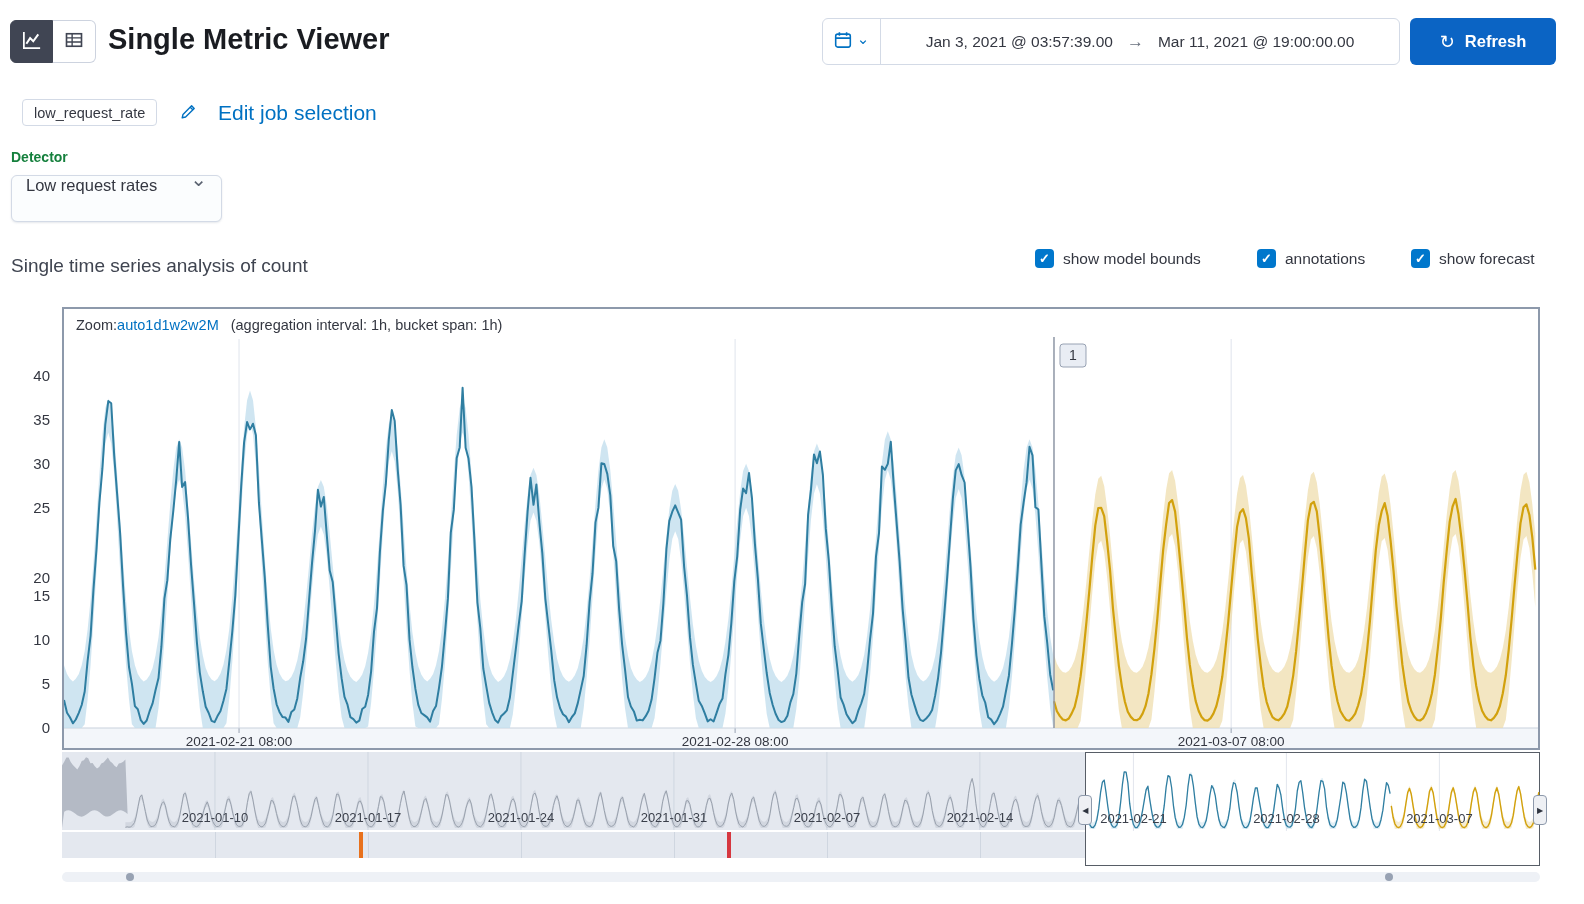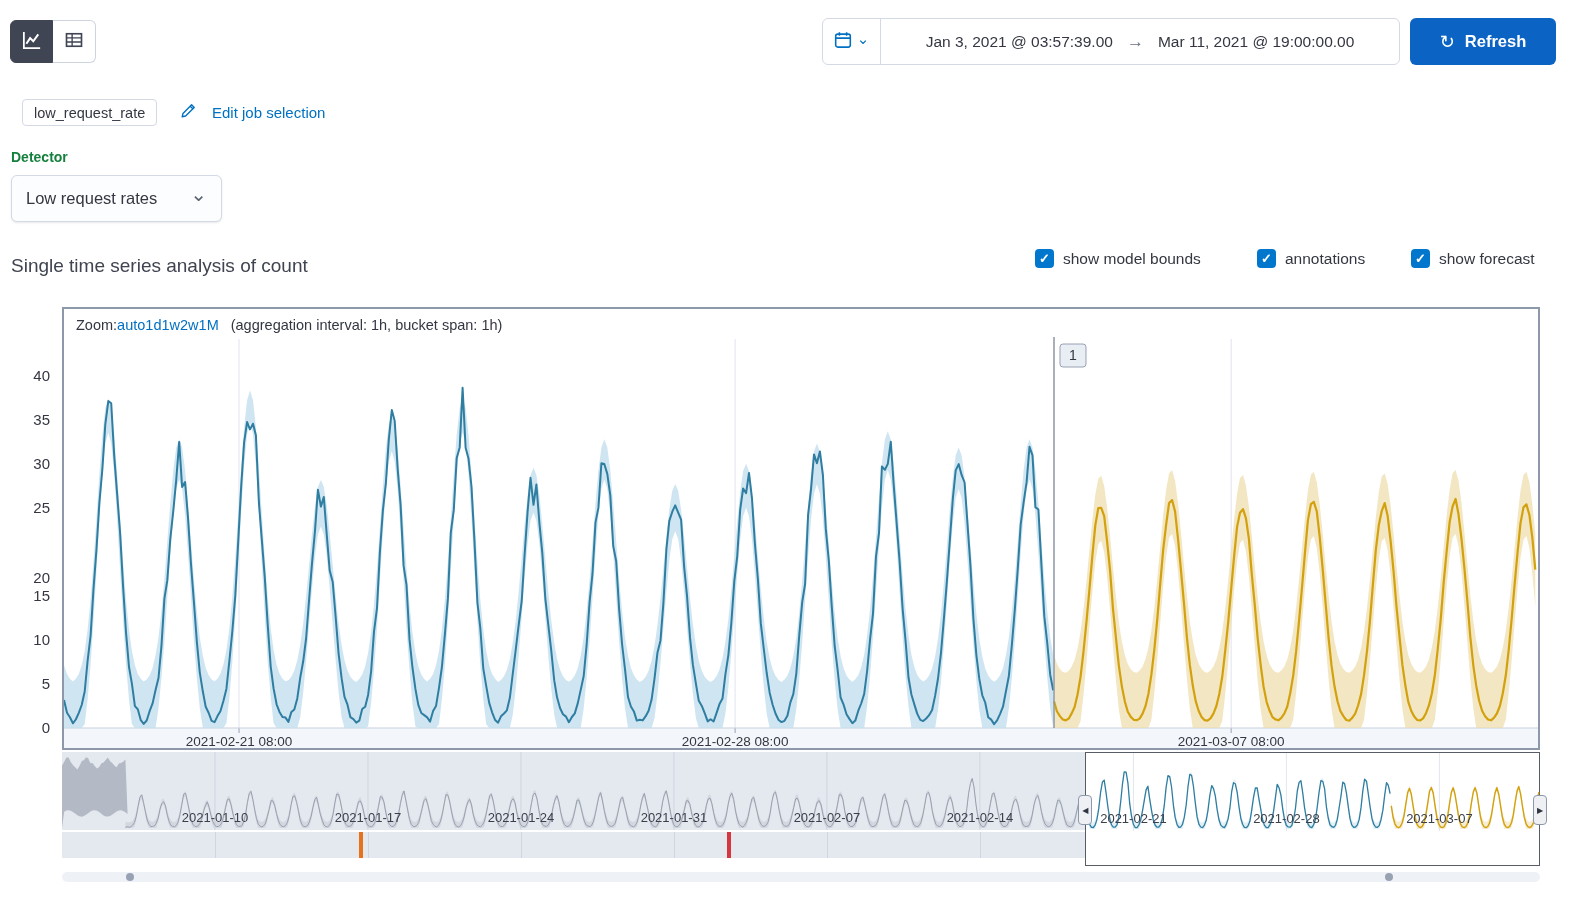--- a/index.html
+++ b/index.html
@@ -18,25 +18,25 @@
   .cal-btn{width:58px;display:flex;align-items:center;justify-content:center;gap:5px;border:none;background:transparent;border-right:1px solid #d3dae6;cursor:pointer;color:#0071c2}
   .cal-chev{font-size:15px;color:#0071c2;margin-top:-6px}
   .date-body{flex:1;display:flex;align-items:center;justify-content:center;gap:14px;font-size:15.5px;color:#343741;white-space:nowrap}
   .date-btn{background:none;border:none;font:inherit;color:#343741;cursor:pointer}
   .range-arrow{color:#69707d;font-size:17px}
   .refresh-btn{position:absolute;left:1410px;top:18px;width:146px;height:47px;background:#0b64c4;color:#fff;border:none;border-radius:6px;font-size:16.5px;font-weight:600;display:flex;align-items:center;justify-content:center;gap:10px;cursor:pointer}
   .refresh-icon{font-size:18px;font-weight:400}
 
   
   .badge{position:absolute;left:22px;top:99px;height:27px;display:inline-flex;align-items:center;padding:0 11px;border:1px solid #d3dae6;border-radius:4px;background:#fff;font-size:14.5px;color:#343741}
-  .edit-link{position:absolute;left:180px;top:99px;height:27px;display:inline-flex;align-items:center;gap:16px;color:#0071c2;font-size:15px;text-decoration:none;cursor:pointer}
+  .edit-link{position:absolute;left:180px;top:99px;height:27px;display:inline-flex;align-items:center;gap:22px;color:#0071c2;font-size:21px;text-decoration:none;cursor:pointer}
 
   
   .detector-label{position:absolute;left:11px;top:149px;font-size:14px;font-weight:700;color:#15803d}
-  .select{position:absolute;left:11px;top:175px;width:211px;height:47px;border:1px solid #d3dae6;border-radius:6px;background:#fbfdfe;display:flex;align-items:center;justify-content:space-between;padding:0 14px;font-size:16.5px;cursor:pointer;box-shadow:0 1px 2px rgba(152,162,179,.25)}
+  .select{position:absolute;left:11px;top:175px;width:211px;height:47px;border:1px solid #d3dae6;border-radius:6px;background:#fbfdfe;display:flex;align-items:flex-start;justify-content:space-between;padding:0 14px;font-size:16.5px;cursor:pointer;box-shadow:0 1px 2px rgba(152,162,179,.25)}
   .chev{color:#5a6270;font-size:20px;margin-top:-9px}
   .forecast-btn{position:absolute;left:1418px;top:176px;width:138px;height:47px;border:1px solid #8fb3dc;border-radius:6px;background:#f1f6fc;color:#0b64c4;font-size:17px;font-weight:600;text-decoration:underline;cursor:pointer}
 
   
   .analysis-h{position:absolute;left:11px;top:255px;font-size:19px;font-weight:500;color:#3f4450;white-space:nowrap}
   .cb{position:absolute;top:249px;display:flex;align-items:center;gap:9px;font-size:15.5px;color:#343741;cursor:pointer;white-space:nowrap}
   .cb .box{width:19px;height:19px;border-radius:4px;background:#0077cc;color:#fff;display:flex;align-items:center;justify-content:center;font-size:13px;font-weight:700}
   #cb0{left:1035px}#cb1{left:1257px}#cb2{left:1411px}
 
   
@@ -76,20 +76,21 @@
     </button>
     <button class="toggle-btn last">
       <span>
         <svg width="20" height="20" viewBox="0 0 16 16">
             <rect x="2" y="3" width="12" height="10" fill="none" stroke="#404553" stroke-width="1.3"></rect>
             <path d="M2 6.3 H14 M2 9.6 H14 M6.5 3 V13" stroke="#404553" stroke-width="1.1"></path>
           </svg>
       </span>
     </button>
   </div>
+  <div id="title">Single Metric Viewer</div>
 
   <div class="datepicker">
     <button class="cal-btn">
       <span>
         <svg width="18" height="18" viewBox="0 0 16 16">
             <rect x="1.5" y="2.8" width="13" height="11.5" rx="1.8" fill="none" stroke="#0071c2" stroke-width="1.4"></rect>
             <path d="M4.8 1 V4.2 M11.2 1 V4.2 M1.5 6.3 H14.5" stroke="#0071c2" stroke-width="1.4"></path>
           </svg>
       </span>
       <span class="cal-chev">⌄</span>
@@ -141,21 +142,21 @@
       <span style="top: 148px;">30</span>
       <span style="top: 192px;">25</span>
       <span style="top: 218px; margin-top: 44px;">20</span>
       <span style="top: 280px;">15</span>
       <span style="top: 324px;">10</span>
       <span style="top: 368px;">5</span>
       <span style="top: 412px;">0</span>
     </div>
   <div class="chart-box">
     <div class="zoom-row">
-      <span>Zoom:</span><a>auto</a><a>1d</a><a>1w</a><a>2w</a><a>1M</a><span class="zoom-suffix">(aggregation interval: 1h, bucket span: 1h)</span>
+      <span>Zoom:</span><a>auto</a><a>1d</a><a>1w</a><a>2w</a><a>2M</a><span class="zoom-suffix">(aggregation interval: 1h, bucket span: 1h)</span>
     </div>
     <svg id="main-svg" width="1474" height="439">
         <rect x="0" y="419" width="1474" height="20" fill="#f3f6fa"></rect>
         <line x1="175.03750000000002" y1="30" x2="175.03750000000002" y2="419" stroke="#dfe4ec" stroke-width="1"></line>
         <line x1="175.03750000000002" y1="419" x2="175.03750000000002" y2="424" stroke="#98a2b3"></line>
         <text x="175.03750000000002" y="437" text-anchor="middle" fill="#343741" font-size="13.5">2021-02-21 08:00</text>
         <line x1="671.0951923076923" y1="30" x2="671.0951923076923" y2="419" stroke="#dfe4ec" stroke-width="1"></line>
         <line x1="671.0951923076923" y1="419" x2="671.0951923076923" y2="424" stroke="#98a2b3"></line>
         <text x="671.0951923076923" y="437" text-anchor="middle" fill="#343741" font-size="13.5">2021-02-28 08:00</text>
         <line x1="1167.1528846153847" y1="30" x2="1167.1528846153847" y2="419" stroke="#dfe4ec" stroke-width="1"></line>

